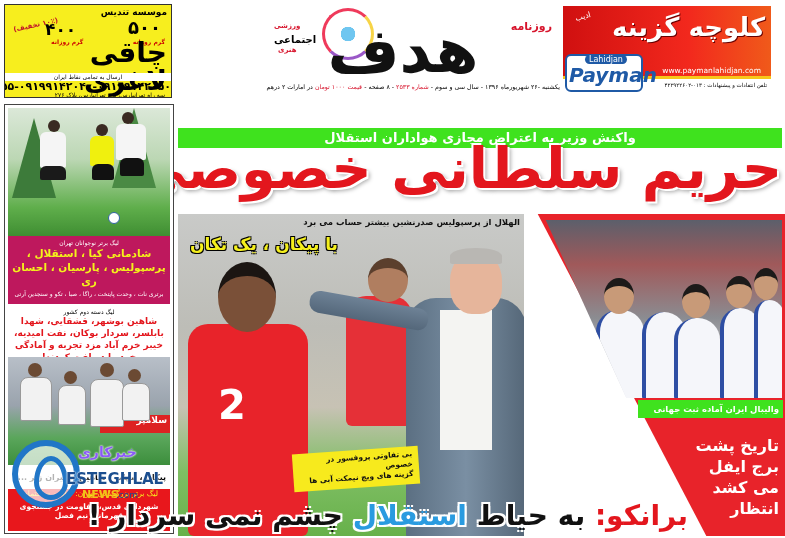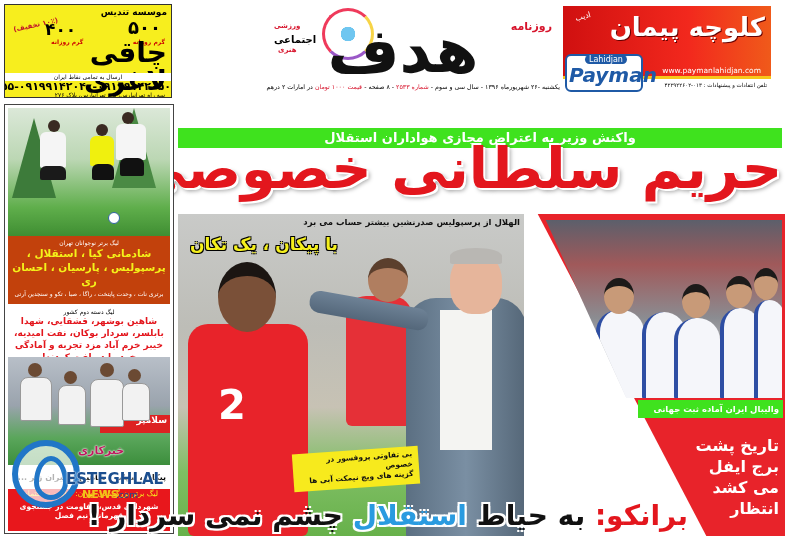--- a/index.html
+++ b/index.html
@@ -58,21 +58,21 @@
   
   #headline { left: 178px; top: 128px; width: 604px; height: 82px; font-size: 56px; font-weight: bold; color: #e3161d; text-align: center; line-height: 82px;
     text-shadow: 2px 2px 0 #fff, -2px -2px 0 #fff, 3px 3px 4px rgba(0,0,0,.35); letter-spacing: -1px; white-space: nowrap; }
 
   
   #col-left { left: 4px; top: 104px; width: 170px; height: 430px; border: 1px solid #444; background: #fff; overflow: hidden; }
   #photo-youth { position: absolute; left: 3px; top: 3px; width: 162px; height: 128px;
     background: linear-gradient(180deg,#dbe8d8 0%, #bcd7b4 40%, #5fae4b 78%, #3f8e32 100%); overflow: hidden; }
   .tree { position: absolute; width: 0; height: 0; border-left: 22px solid transparent; border-right: 22px solid transparent; border-bottom: 80px solid #3d7b3a; }
   .player { position: absolute; border-radius: 6px 6px 2px 2px; }
-  #youth-box { position: absolute; left: 3px; top: 131px; width: 162px; height: 68px; background: #c2410c; text-align: center; color: #fff; }
+  #youth-box { position: absolute; left: 3px; top: 131px; width: 162px; height: 68px; background: #be185d; text-align: center; color: #fff; }
   #youth-box .small { font-size: 6px; padding-top: 3px; }
   #youth-box .big { font-size: 10.5px; font-weight: bold; color: #f4f21a; line-height: 14px; }
   #youth-box .teams { font-size: 6px; color: #fff; padding-top: 2px; }
 
   #league2-box { position: absolute; left: 3px; top: 201px; width: 162px; height: 58px; text-align: center; }
   #league2-box .small { font-size: 6px; color: #000; padding-top: 2px; }
   #league2-box .big { font-size: 9px; font-weight: bold; color: #e3161d; line-height: 12px; }
   #photo-league2 { position: absolute; left: 3px; top: 252px; width: 162px; height: 108px;
     background: linear-gradient(180deg,#b8bfc8 0%, #9aa3ad 45%, #5aa65b 75%, #3c8e3c 100%); overflow: hidden; }
   #photo-league2 .banner { position: absolute; right: 0; top: 58px; width: 70px; height: 18px; background: #d22; color:#fff; font-size: 9px; font-weight: bold; text-align:right; padding-right:3px; }
@@ -82,21 +82,21 @@
   #premier-box { position: absolute; left: 3px; top: 360px; width: 162px; height: 24px; background: #fff; }
   #premier-box .line { font-size: 8px; font-weight: bold; color: #000; text-align: right; padding-right: 4px; padding-top: 8px; white-space: nowrap; overflow: hidden; }
   #premier-red { position: absolute; left: 3px; top: 384px; width: 162px; height: 42px; background: #e8171c; color: #fff; text-align: center; }
   #premier-red .l1 { font-size: 7.5px; font-weight: normal; color: #f7ee1e; }
   #premier-red .l2 { font-size: 7.5px; font-weight: bold; padding-top: 4px; }
 
   
   #watermark { left: 8px; top: 440px; width: 160px; height: 96px; pointer-events: none; }
   #watermark .globe { position: absolute; left: 4px; top: 0; width: 68px; height: 68px; border-radius: 50%; border: 6px solid #2176c7; background: rgba(255,255,255,.7); }
   #watermark .globe::after { content:""; position:absolute; left:16px; top:10px; width:24px; height:34px; border: 5px solid #2176c7; border-radius: 50% 50% 50% 50% / 60% 60% 40% 40%; }
-  #watermark .fa { position: absolute; left: 70px; top: 4px; font-size: 11px; font-weight: bold; color: #be185d; text-shadow: 0 0 2px #fff, 0 0 2px #fff; }
+  #watermark .fa { position: absolute; left: 70px; top: 4px; font-size: 14px; font-weight: bold; color: #8b5cf6; text-shadow: 0 0 2px #fff, 0 0 2px #fff; }
   #watermark .en { position: absolute; left: 58px; top: 30px; font-size: 15px; font-weight: bold; color: #1b4e8f; text-shadow: 0 0 2px #fff, 0 0 2px #fff; }
   #watermark .news { position: absolute; left: 74px; top: 48px; font-size: 11px; font-weight: bold; color: #f2c418; text-align: center; }
   #watermark .com { position: absolute; left: 108px; top: 50px; font-size: 9px; color: #1b4e8f; }
 
   
   #feature { left: 178px; top: 214px; width: 346px; height: 322px; overflow: hidden;
     background: linear-gradient(180deg,#c9cac8 0%, #bdbdb7 35%, #c7c2b4 60%, #7fbe64 80%, #67b14a 100%); }
   #feature .sub { position: absolute; right: 4px; top: 3px; font-size: 8.5px; font-weight: bold; color: #111; white-space: nowrap; }
   #feature .yellow-head { position: absolute; left: 12px; top: 20px; font-size: 17px; font-weight: bold; color: #f4ef1d; text-shadow: 1px 1px 0 #000,-1px -1px 0 #000,1px -1px 0 #000,-1px 1px 0 #000; }
   .redplayer { position: absolute; background: #e8232a; border-radius: 20px 20px 6px 6px; }
@@ -148,21 +148,21 @@
   <div class="tag1 rtl">ورزشی</div>
   <div class="tag2 rtl">اجتماعی</div>
   <div class="tag3 rtl">هنری</div>
   <div class="dateline rtl">
     <span>یکشنبه -۲۶ شهریورماه ۱۳۹۶ - سال سی و سوم - </span><span class="red">شماره ۲۵۳۳</span><span> - ۸ صفحه - </span><span class="red">قیمت ۱۰۰۰ تومان</span><span> در امارات ۲ درهم</span>
   </div>
 </div>
 
 <div id="ad-right" class="abs">
   <div class="sig">ادیب</div>
-  <div class="title rtl">کلوچه پیمان</div>
+  <div class="title rtl">کلوچه گزینه</div>
   <div class="url">www.paymanlahidjan.com</div>
   <div class="yellowbar"></div>
   <div class="phone rtl">تلفن انتقادات و پیشنهادات : ۰۱۳-۴۲۲۹۲۲۶۰۲</div>
   <div class="logo-badge"></div>
   <div class="lahidjan">Lahidjan</div>
   <div class="payman">Payman</div>
 </div>
 
 <div id="kicker" class="abs rtl">واکنش وزیر به اعتراض مجازی هواداران استقلال</div>
 

